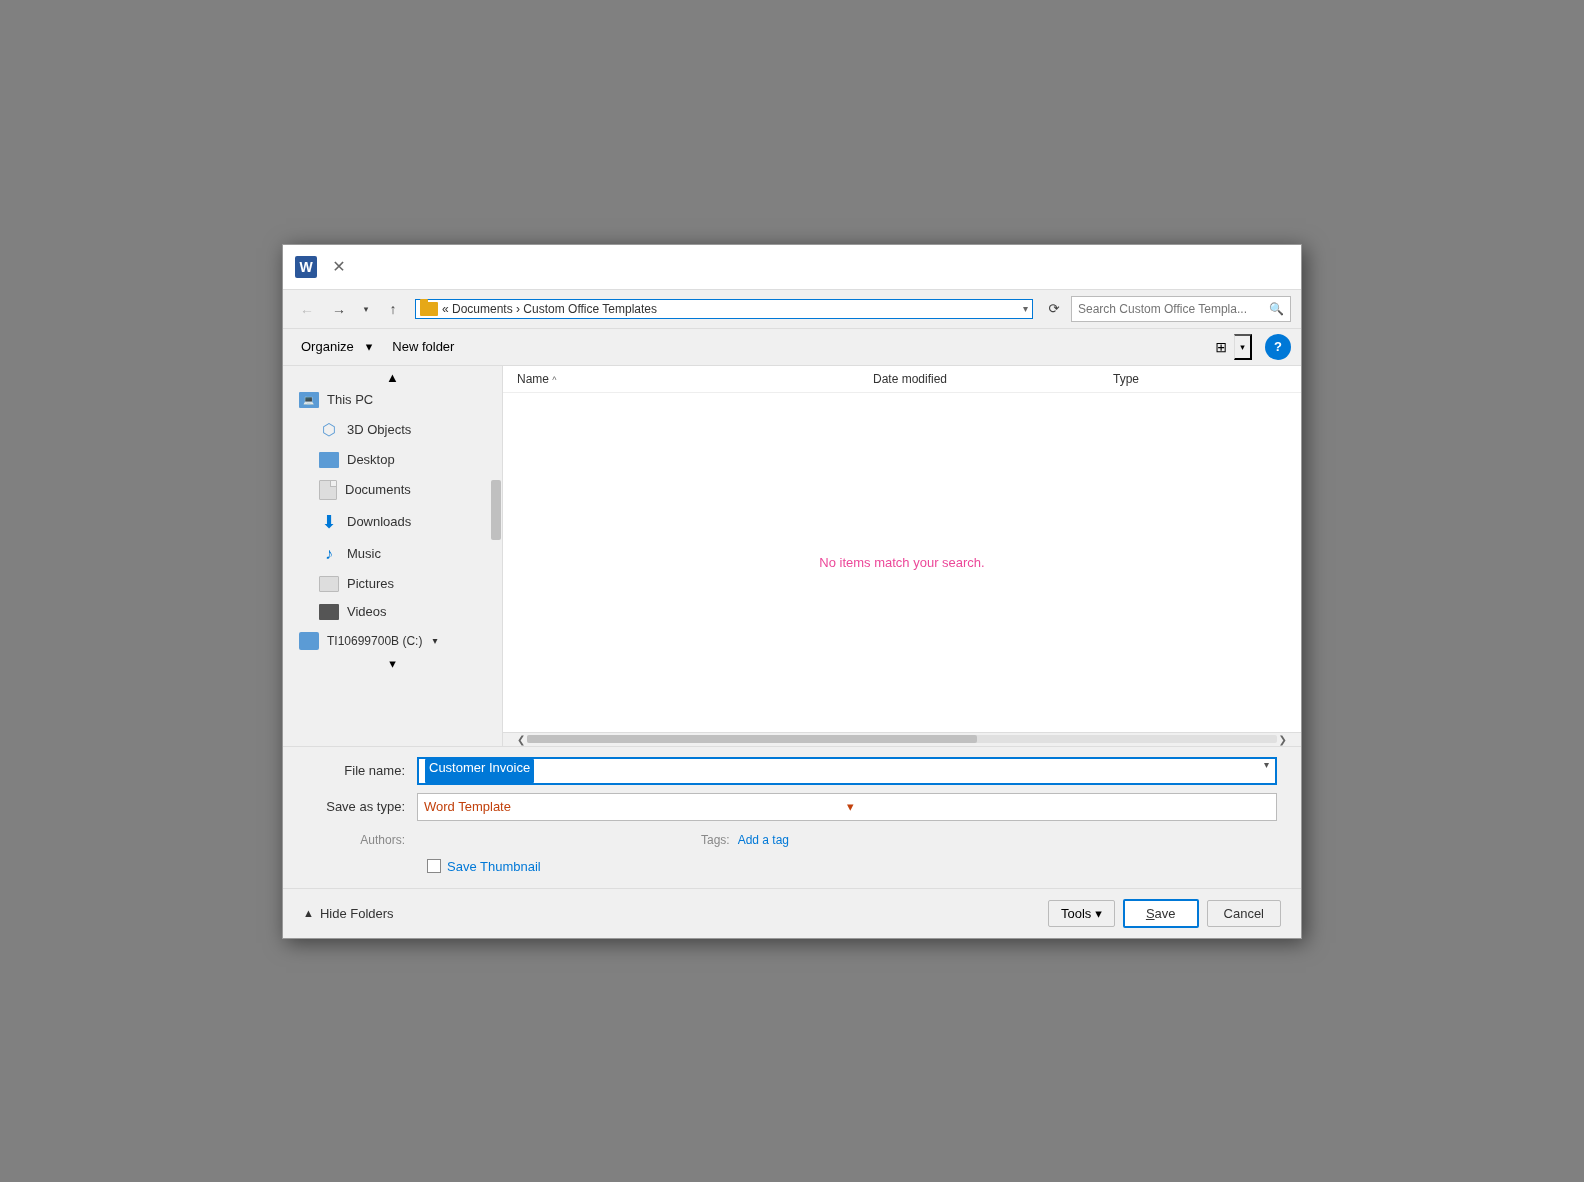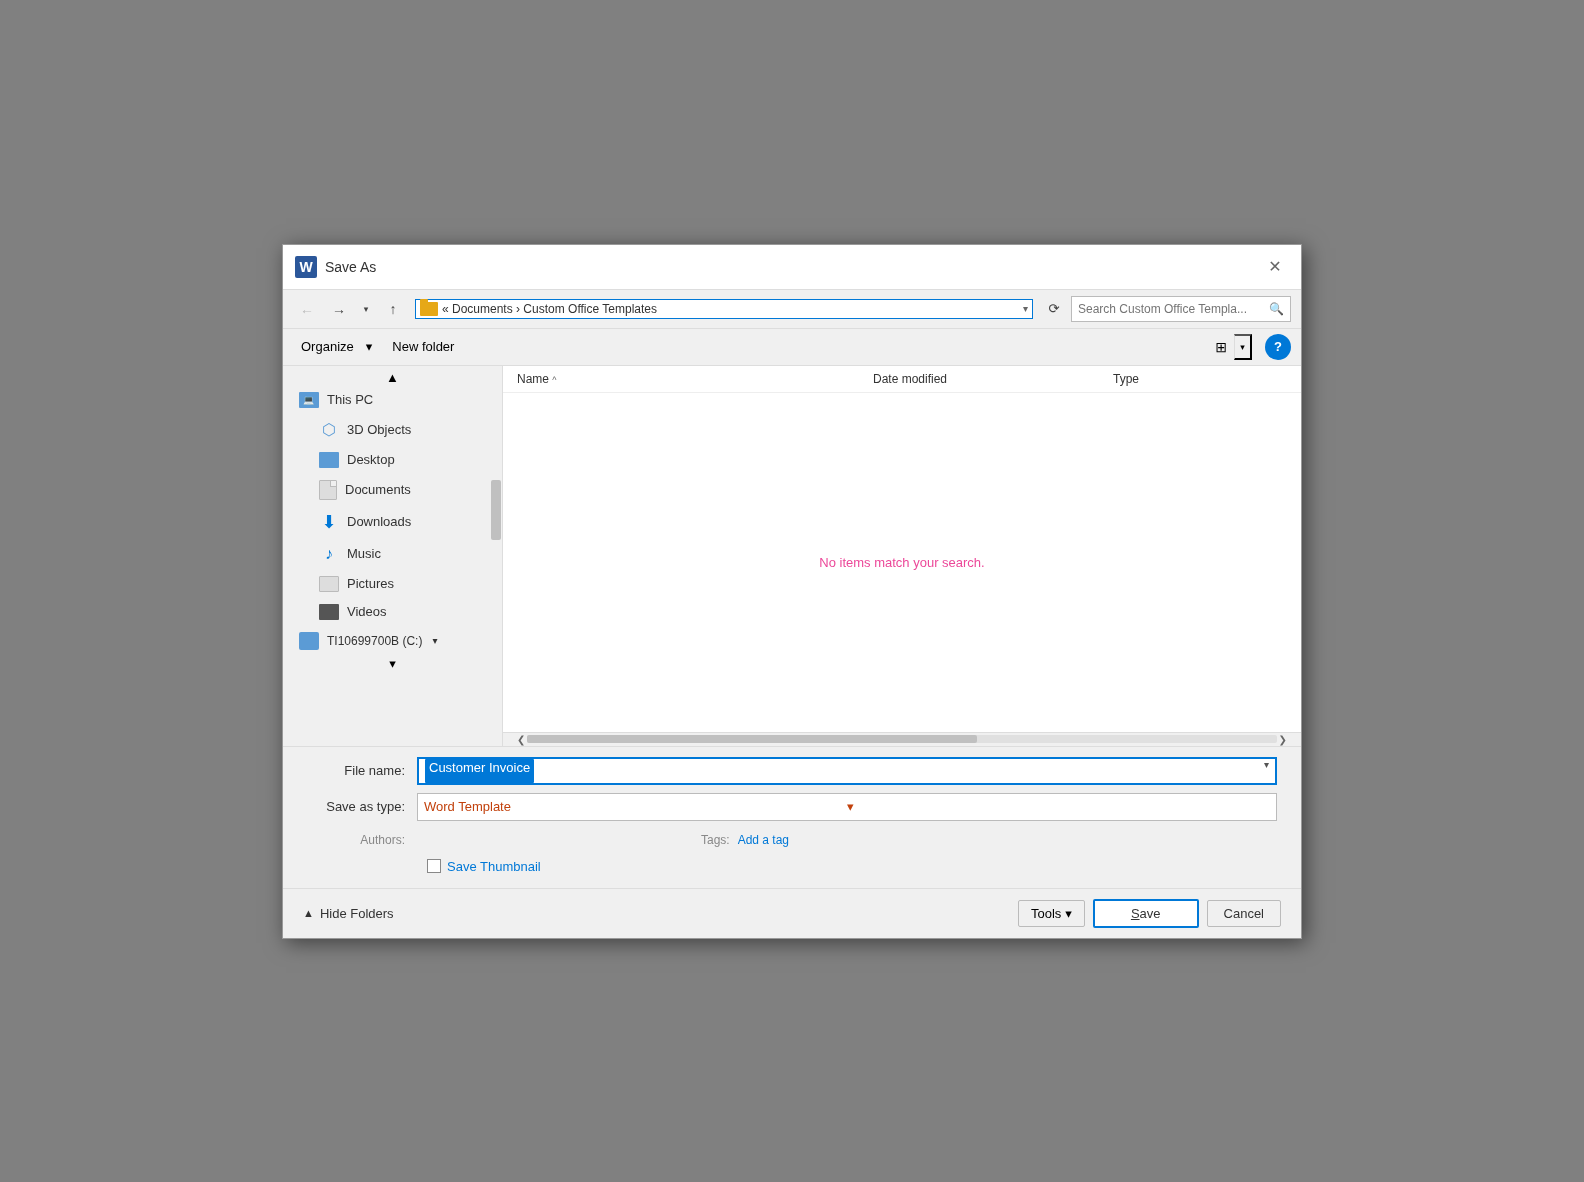--- a/index.html
+++ b/index.html
@@ -541,21 +541,21 @@
       gap: 4px;
       padding: 5px 12px;
       border: 1px solid #bbb;
       background: #f0f0f0;
       cursor: pointer;
       font-size: 13px;
       border-radius: 2px;
       margin-right: 8px;
     }
     .save-btn {
-      padding: 5px 36px;
+      padding: 5px 21px;
       background: white;
       border: 2px solid #0078d7;
       cursor: pointer;
       font-size: 13px;
       border-radius: 2px;
       color: #333;
       margin-right: 8px;
     }
     .cancel-btn {
       padding: 5px 16px;
@@ -569,21 +569,20 @@
 
     .underline { text-decoration: underline; }
   </style>
 </head>
 <body>
 
 <div class="dialog">
 
   <div class="title-bar">
     <div class="word-icon">W</div>
-    <span class="title-text">Save As</span>
     <div class="close-btn">✕</div>
   </div>
 
   <div class="toolbar">
     <button class="nav-btn disabled">←</button>
     <button class="nav-btn">→</button>
     <button class="nav-dropdown">▾</button>
     <button class="nav-btn">↑</button>
     <div class="address-bar">
       <div class="folder-icon-small"></div>

